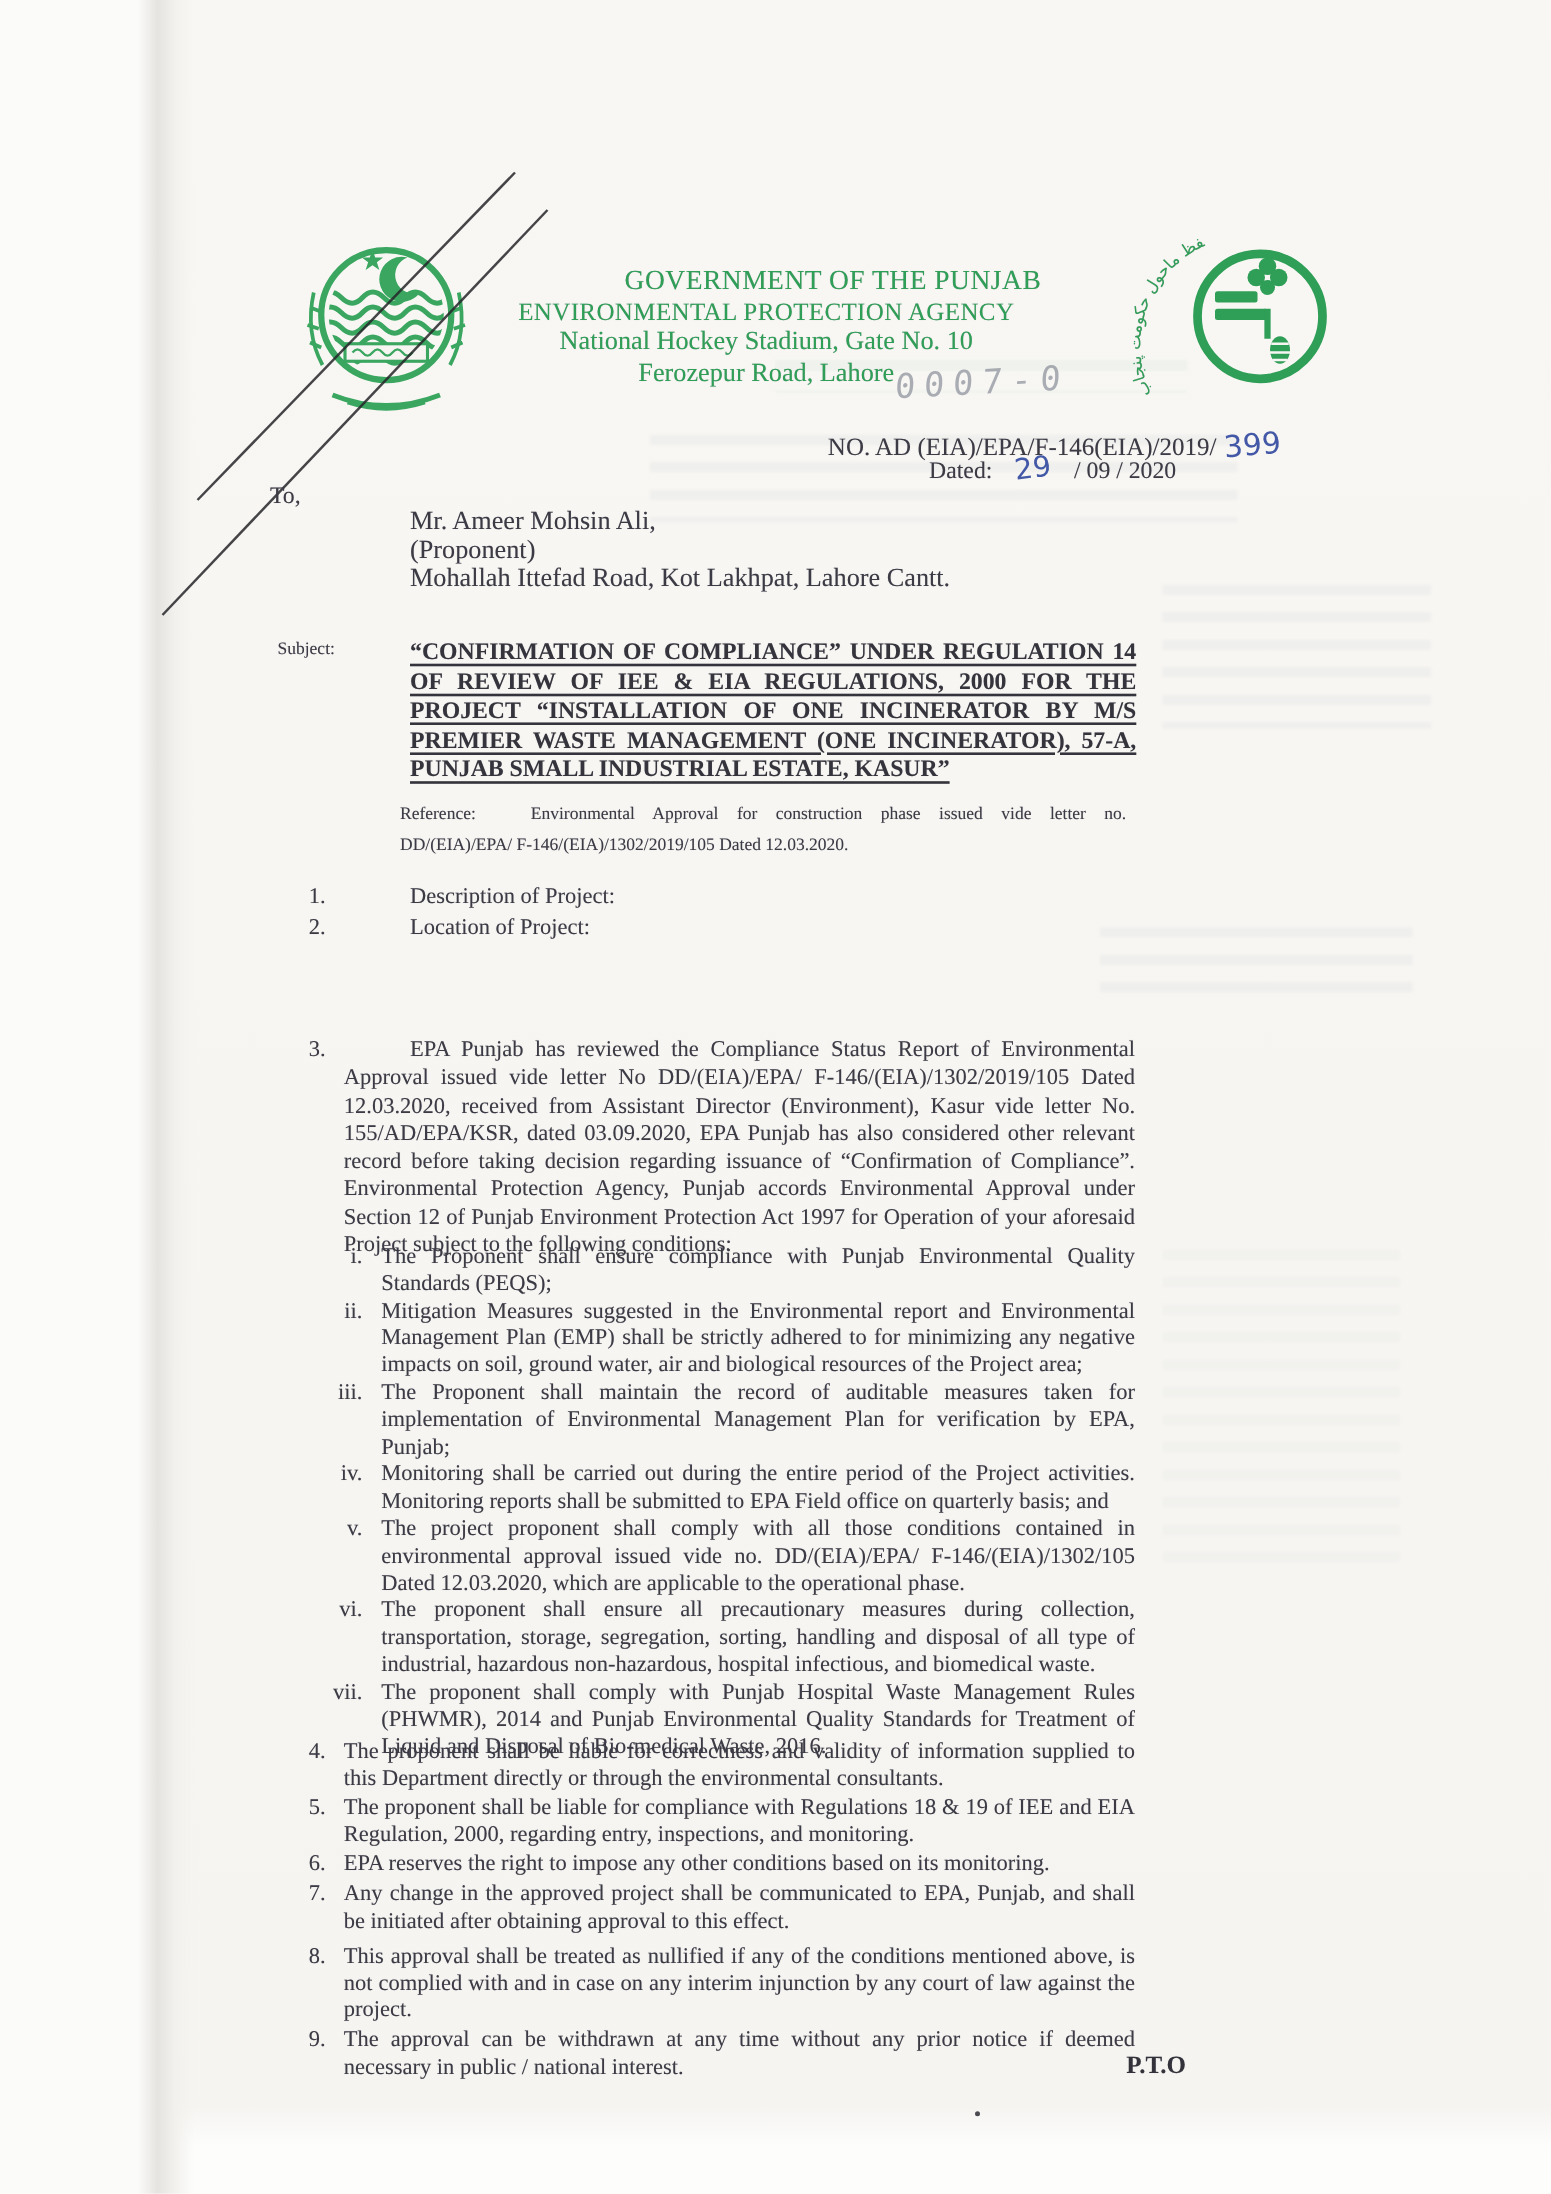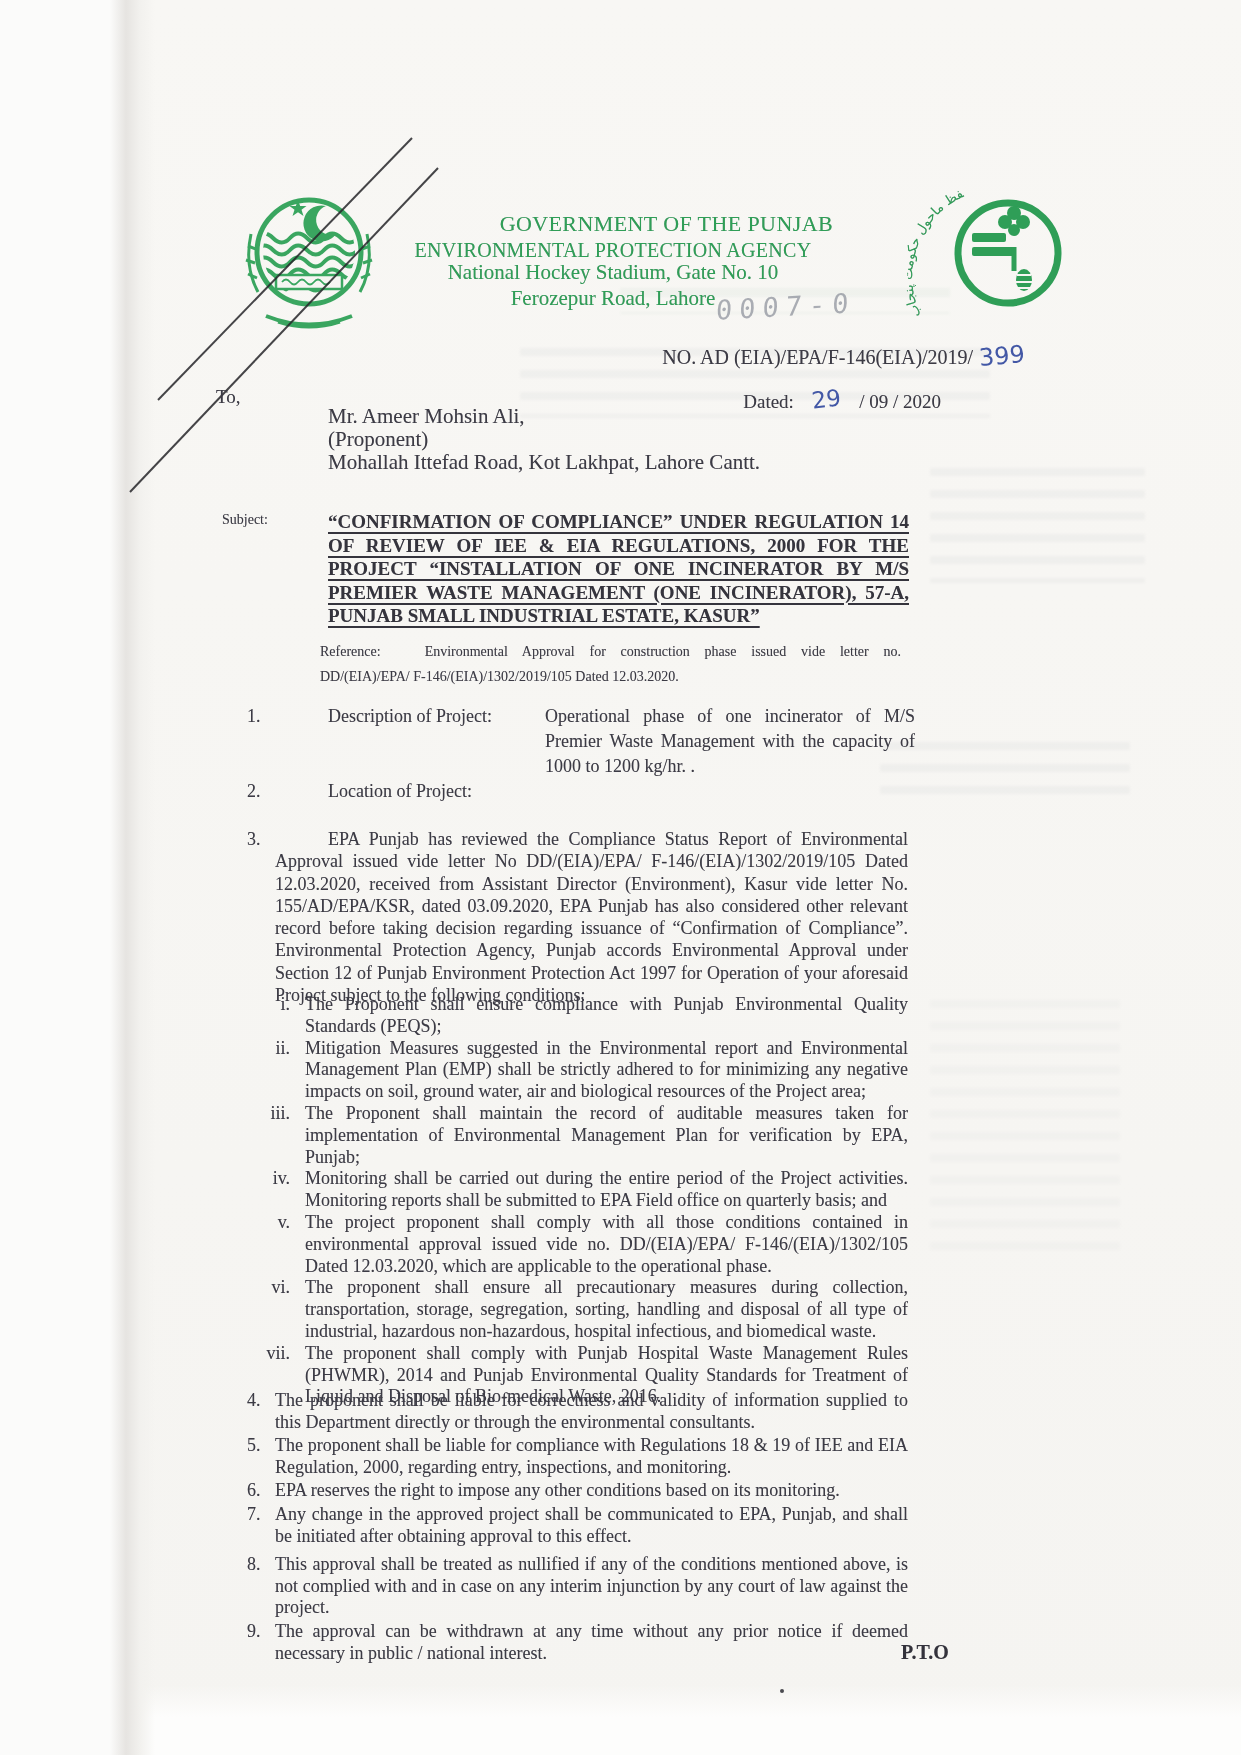--- a/index.html
+++ b/index.html
@@ -17,21 +17,21 @@
   
   .head-text{left:393px;top:213px;width:440px;text-align:center;line-height:1.0;}
   .head1{font-size:22px;letter-spacing:.4px;margin-bottom:5px;text-align:right;}
   .head2{font-size:20px;font-weight:normal;letter-spacing:.3px;margin-bottom:2px;}
   .head3{font-size:21px;margin-bottom:5px;}
   .head4{font-size:21px;}
   
   .stamp{left:716px;top:291px;font-family:"DejaVu Sans Mono",monospace;font-size:27px;
     color:rgba(118,124,136,0.6);letter-spacing:7px;transform:rotate(-3deg) skewX(-6deg);text-shadow:none;}
   .no-line{top:344px;right:216px;font-size:20px;text-align:right;white-space:nowrap;}
-  .dated-line{top:366px;right:300px;font-size:19px;white-space:nowrap;display:flex;align-items:center;gap:14px;margin-top:24px;}
+  .dated-line{top:366px;right:300px;font-size:19px;white-space:nowrap;display:flex;align-items:flex-start;gap:14px;}
   .hand{font-family:"DejaVu Sans",sans-serif;color:#4358a6;display:inline-block;transform:rotate(-5deg);
     font-size:24px;line-height:1;text-shadow:none;margin-left:6px;}
   .hand-day{font-size:23px;margin:0 4px;transform:rotate(-7deg) translateY(-2px);}
   
   .to{left:216px;top:386px;font-size:19px;}
   .address{left:328px;top:405px;font-size:21px;line-height:23px;width:560px;}
   
   .subject-label{left:222px;top:512px;font-size:14px;}
   .subject-text{left:328px;top:510px;width:581px;font-size:19px;font-weight:bold;color:#35343d;
     line-height:23.5px;text-align:justify;text-decoration:underline;text-decoration-thickness:1.5px;
@@ -163,21 +163,20 @@
   <div class="abs subject-text">“CONFIRMATION OF COMPLIANCE” UNDER REGULATION 14 OF REVIEW OF IEE &amp; EIA REGULATIONS, 2000 FOR THE PROJECT “INSTALLATION OF ONE INCINERATOR BY M/S PREMIER WASTE MANAGEMENT (ONE INCINERATOR), 57-A, PUNJAB SMALL INDUSTRIAL ESTATE, KASUR”</div>
 
   <div class="abs reference">
     <span>Reference:</span><span class="ref-gap"></span><span>Environmental Approval for construction phase issued vide letter no. DD/(EIA)/EPA/ F-146/(EIA)/1302/2019/105 Dated 12.03.2020.</span>
   </div>
 
   <div class="abs kv">
     <div class="kv-row">
       <div class="kv-no">1.</div>
       <div class="kv-label">Description of Project:</div>
-      <div class="kv-value">Operational phase of one incinerator of M/S Premier Waste Management with the capacity of 1000 to 1200 kg/hr. .</div>
     </div>
     <div class="kv-row">
       <div class="kv-no">2.</div>
       <div class="kv-label">Location of Project:</div>
     </div>
   </div>
 
   <div class="abs para3">
     <div class="para-no">3.</div>
     <div class="para-text">EPA Punjab has reviewed the Compliance Status Report of Environmental Approval issued vide letter No DD/(EIA)/EPA/ F-146/(EIA)/1302/2019/105 Dated 12.03.2020, received from Assistant Director (Environment), Kasur vide letter No. 155/AD/EPA/KSR, dated 03.09.2020, EPA Punjab has also considered other relevant record before taking decision regarding issuance of “Confirmation of Compliance”. Environmental Protection Agency, Punjab accords Environmental Approval under Section 12 of Punjab Environment Protection Act 1997 for Operation of your aforesaid Project subject to the following conditions:</div>

